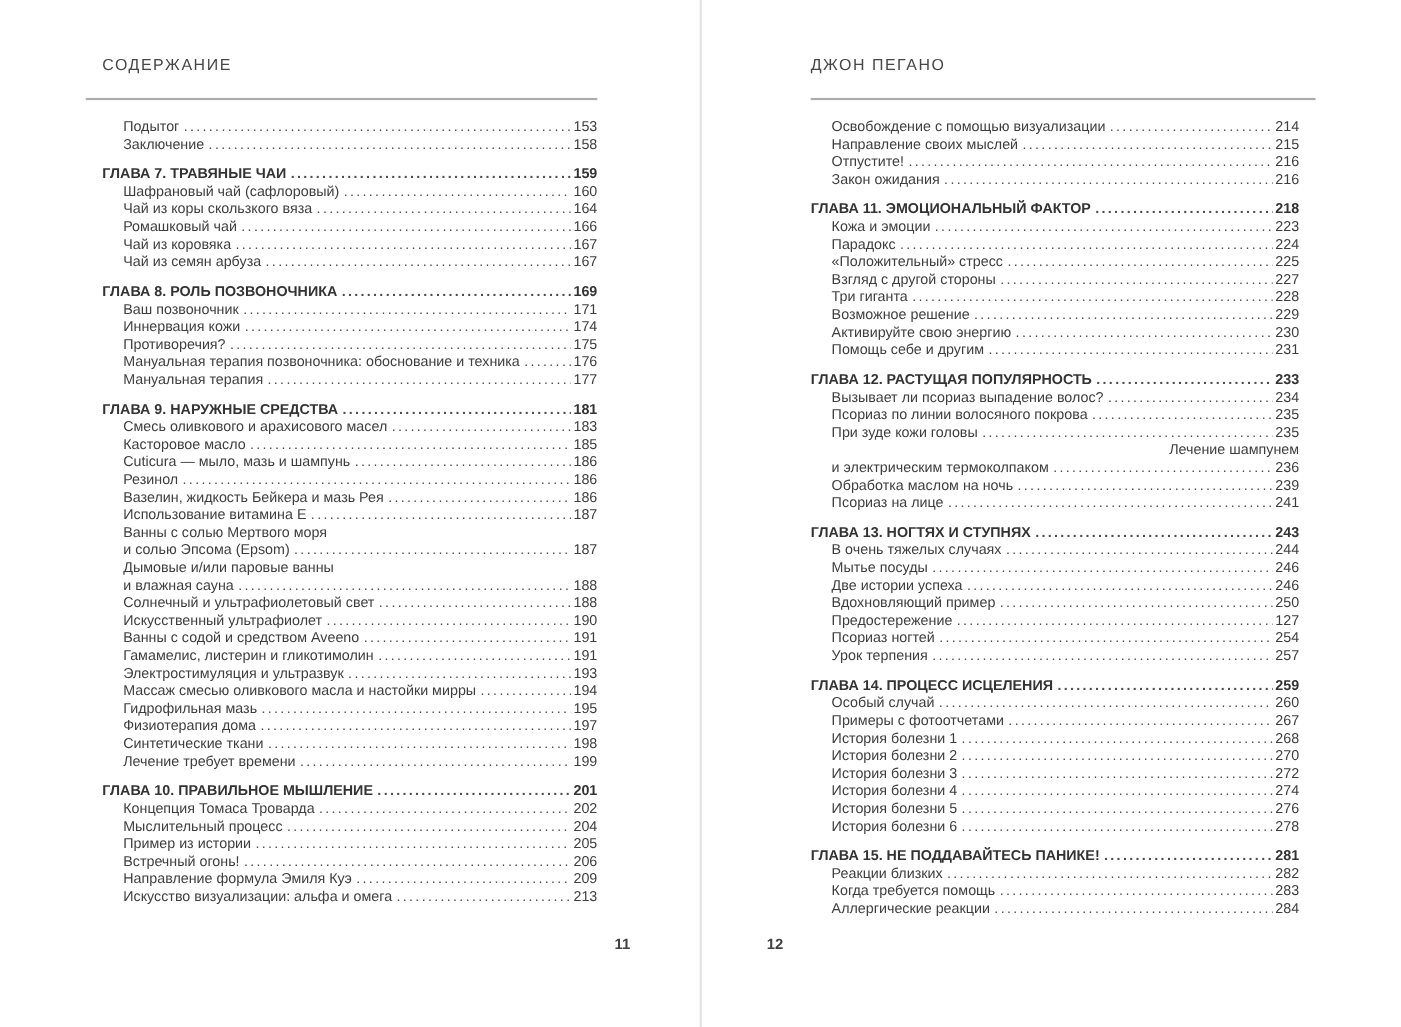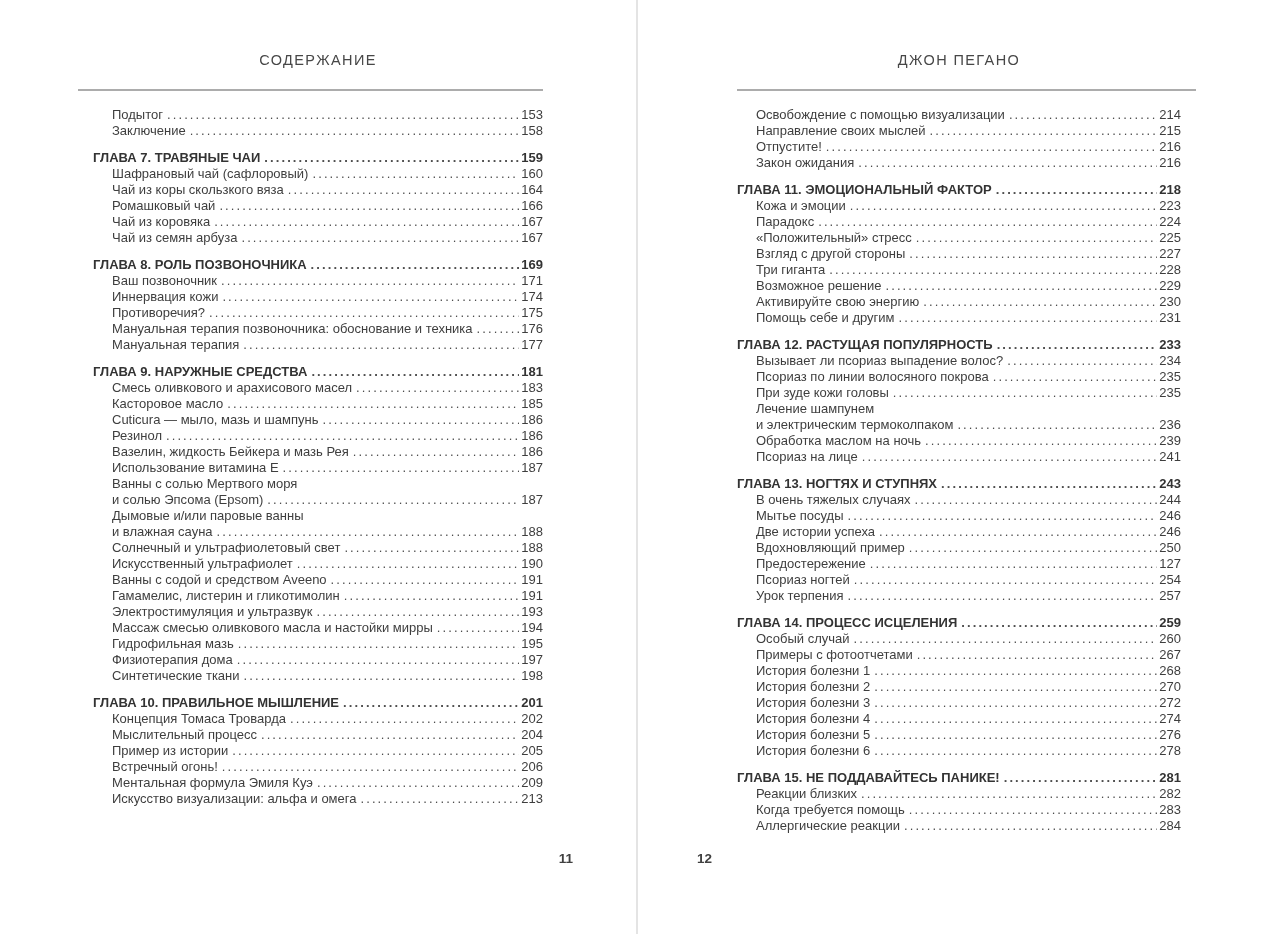--- a/index.html
+++ b/index.html
@@ -14,30 +14,30 @@
   .page { position: absolute; top: 0; height: 934px; }
   .page-l { left: 0; width: 637px; }
   .page-r { left: 637px; width: 637px; }
   .divider {
     position: absolute; left: 636px; top: 0;
     width: 2px; height: 934px; background: #e4e4e4;
   }
   .hdr {
     position: absolute; top: 52px;
     font-size: 14.5px; letter-spacing: 1.4px;
-    color: #474747; text-align: center;
+    color: #474747; text-align: left;
   }
   .page-l .hdr { left: 93px; width: 450px; }
   .page-r .hdr { left: 100px; width: 444px; }
   .rule { position: absolute; top: 89px; height: 2px; background: #acacac; }
   .page-l .rule { left: 78px;  width: 465px; }
   .page-r .rule { left: 100px; width: 459px; }
   .toc { position: absolute; top: 107px; font-size: 13px; line-height: 16px; }
   .page-l .toc { left: 93px;  width: 450px; }
-  .page-r .toc { left: 100px; width: 444px; }
+  .page-r .toc { left: 100px; width: 444px; text-align: right; }
   .grp { margin-top: 11px; }
   .grp:first-child { margin-top: 0; }
   .row { display: flex; align-items: baseline; }
   .row.ch { font-weight: 700; color: #333333; }
   .row .t { white-space: nowrap; }
   .row .sub { padding-left: 19px; }
   .row.plain { display: block; padding-left: 19px; white-space: nowrap; }
   .dots { flex: 1 1 auto; overflow: hidden; min-width: 6px; margin: 0 2px 0 4px; }
   .dots::after {
     content: "................................................................................................................................................................";
@@ -222,20 +222,25 @@
           <div class="row">
             <span class="t sub">Физиотерапия дома</span>
             <span class="dots"></span>
             <span class="num">197</span>
           </div>
           <div class="row">
             <span class="t sub">Синтетические ткани</span>
             <span class="dots"></span>
             <span class="num">198</span>
           </div>
+          <div class="row">
+            <span class="t sub">Лечение требует времени</span>
+            <span class="dots"></span>
+            <span class="num">199</span>
+          </div>
         </div>
         <div class="grp">
           <div class="row ch">
             <span class="t">ГЛАВА 10. ПРАВИЛЬНОЕ МЫШЛЕНИЕ</span>
             <span class="dots"></span>
             <span class="num">201</span>
           </div>
           <div class="row">
             <span class="t sub">Концепция Томаса Троварда</span>
             <span class="dots"></span>
@@ -250,21 +255,21 @@
             <span class="t sub">Пример из истории</span>
             <span class="dots"></span>
             <span class="num">205</span>
           </div>
           <div class="row">
             <span class="t sub">Встречный огонь!</span>
             <span class="dots"></span>
             <span class="num">206</span>
           </div>
           <div class="row">
-            <span class="t sub">Ментальная формула Эмиля Куэ</span>
+            <span class="t sub">Направление формула Эмиля Куэ</span>
             <span class="dots"></span>
             <span class="num">209</span>
           </div>
           <div class="row">
             <span class="t sub">Искусство визуализации: альфа и омега</span>
             <span class="dots"></span>
             <span class="num">213</span>
           </div>
         </div>
       </div>

